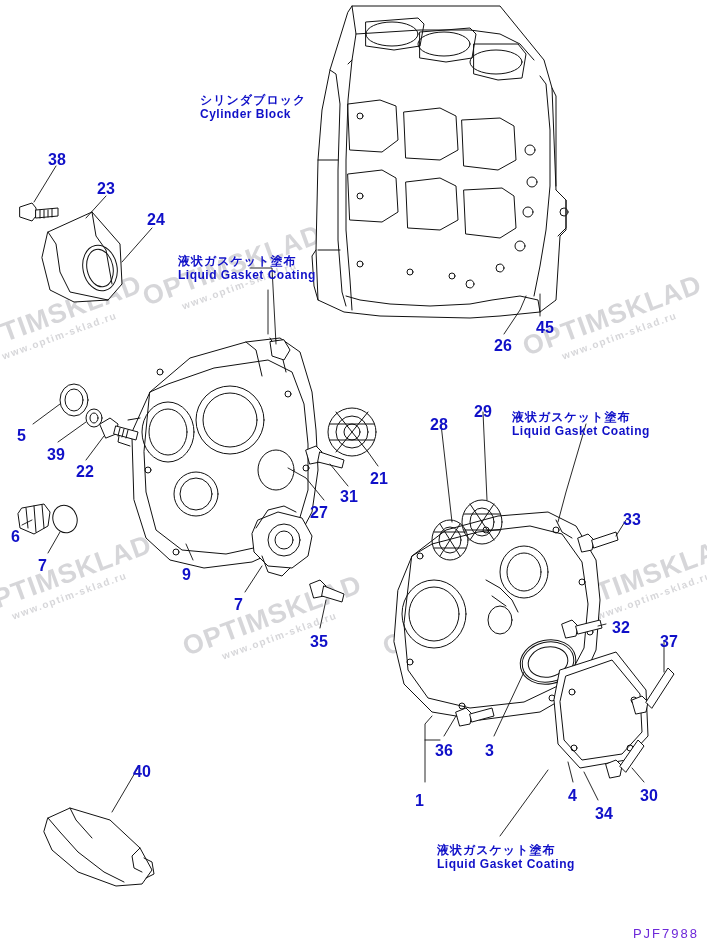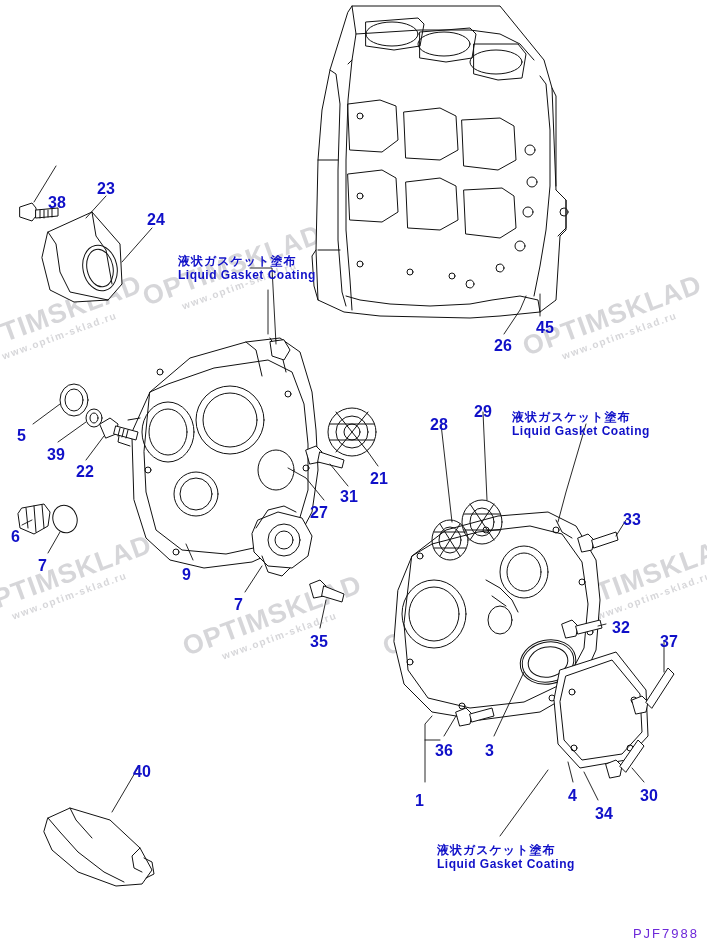--- a/index.html
+++ b/index.html
@@ -348,34 +348,38 @@
         <path d="M644 782 L632 768"></path>
         <path d="M139 766 L112 812"></path>
         <path d="M500 836 L548 770"></path>
 
         <path d="M425 782 L425 724 L432 716" fill="none"></path>
         <path d="M425 740 L440 740"></path>
       </g>
     </g>
   </svg>
 
+  <div class="anno" style="left:200px; top:93px;">
+    <span class="jp">シリンダブロック</span>
+    <span class="en">Cylinder Block</span>
+  </div>
   <div class="anno" style="left:178px; top:254px;">
     <span class="jp">液状ガスケット塗布</span>
     <span class="en">Liquid Gasket Coating</span>
   </div>
   <div class="anno" style="left:512px; top:410px;">
     <span class="jp">液状ガスケット塗布</span>
     <span class="en">Liquid Gasket Coating</span>
   </div>
   <div class="anno" style="left:437px; top:843px;">
     <span class="jp">液状ガスケット塗布</span>
     <span class="en">Liquid Gasket Coating</span>
   </div>
 
-  <div class="callout" style="left:48px;  top:152px;margin-top:43px;">38</div>
+  <div class="callout" style="left:48px;  top:152px;">38</div>
   <div class="callout" style="left:97px;  top:181px;">23</div>
   <div class="callout" style="left:147px; top:212px;">24</div>
   <div class="callout" style="left:536px; top:320px;">45</div>
   <div class="callout" style="left:494px; top:338px;">26</div>
   <div class="callout" style="left:17px;  top:428px;">5</div>
   <div class="callout" style="left:47px;  top:447px;">39</div>
   <div class="callout" style="left:76px;  top:464px;">22</div>
   <div class="callout" style="left:370px; top:471px;">21</div>
   <div class="callout" style="left:340px; top:489px;">31</div>
   <div class="callout" style="left:310px; top:505px;">27</div>

